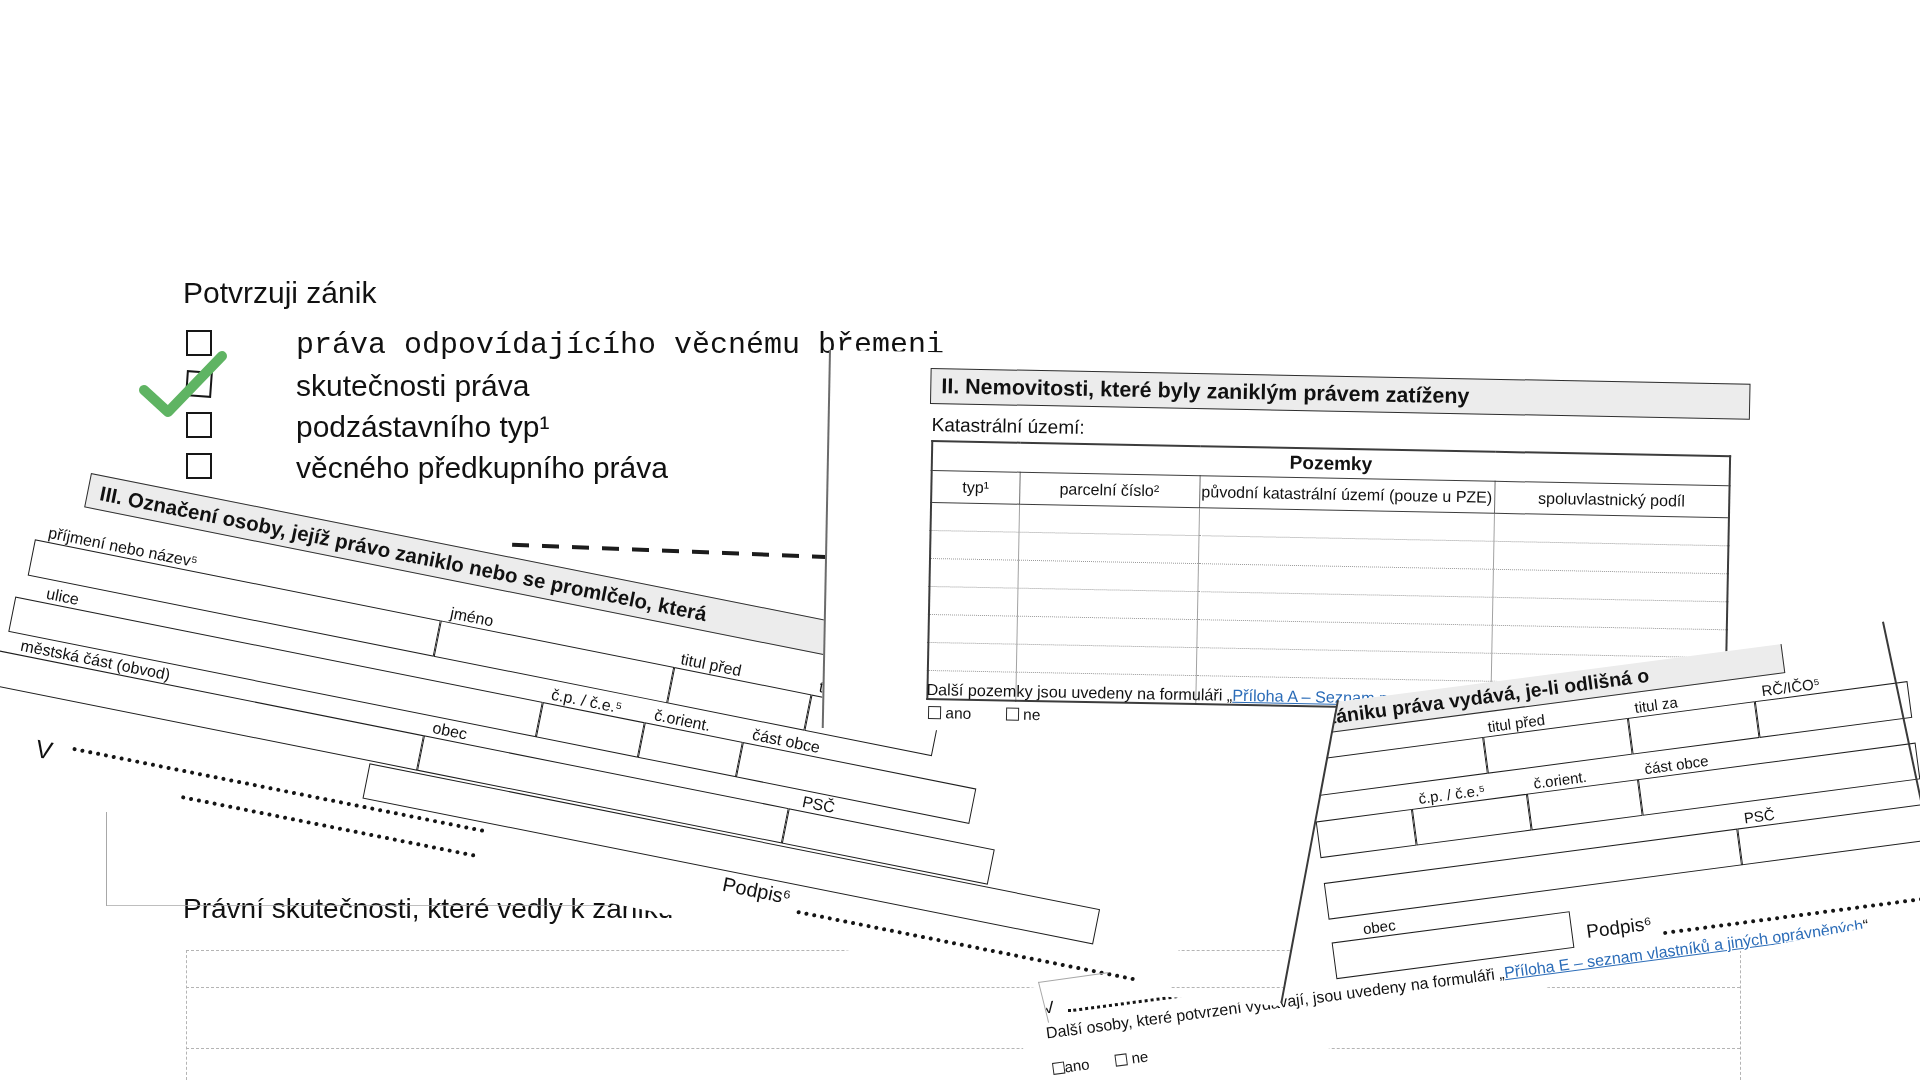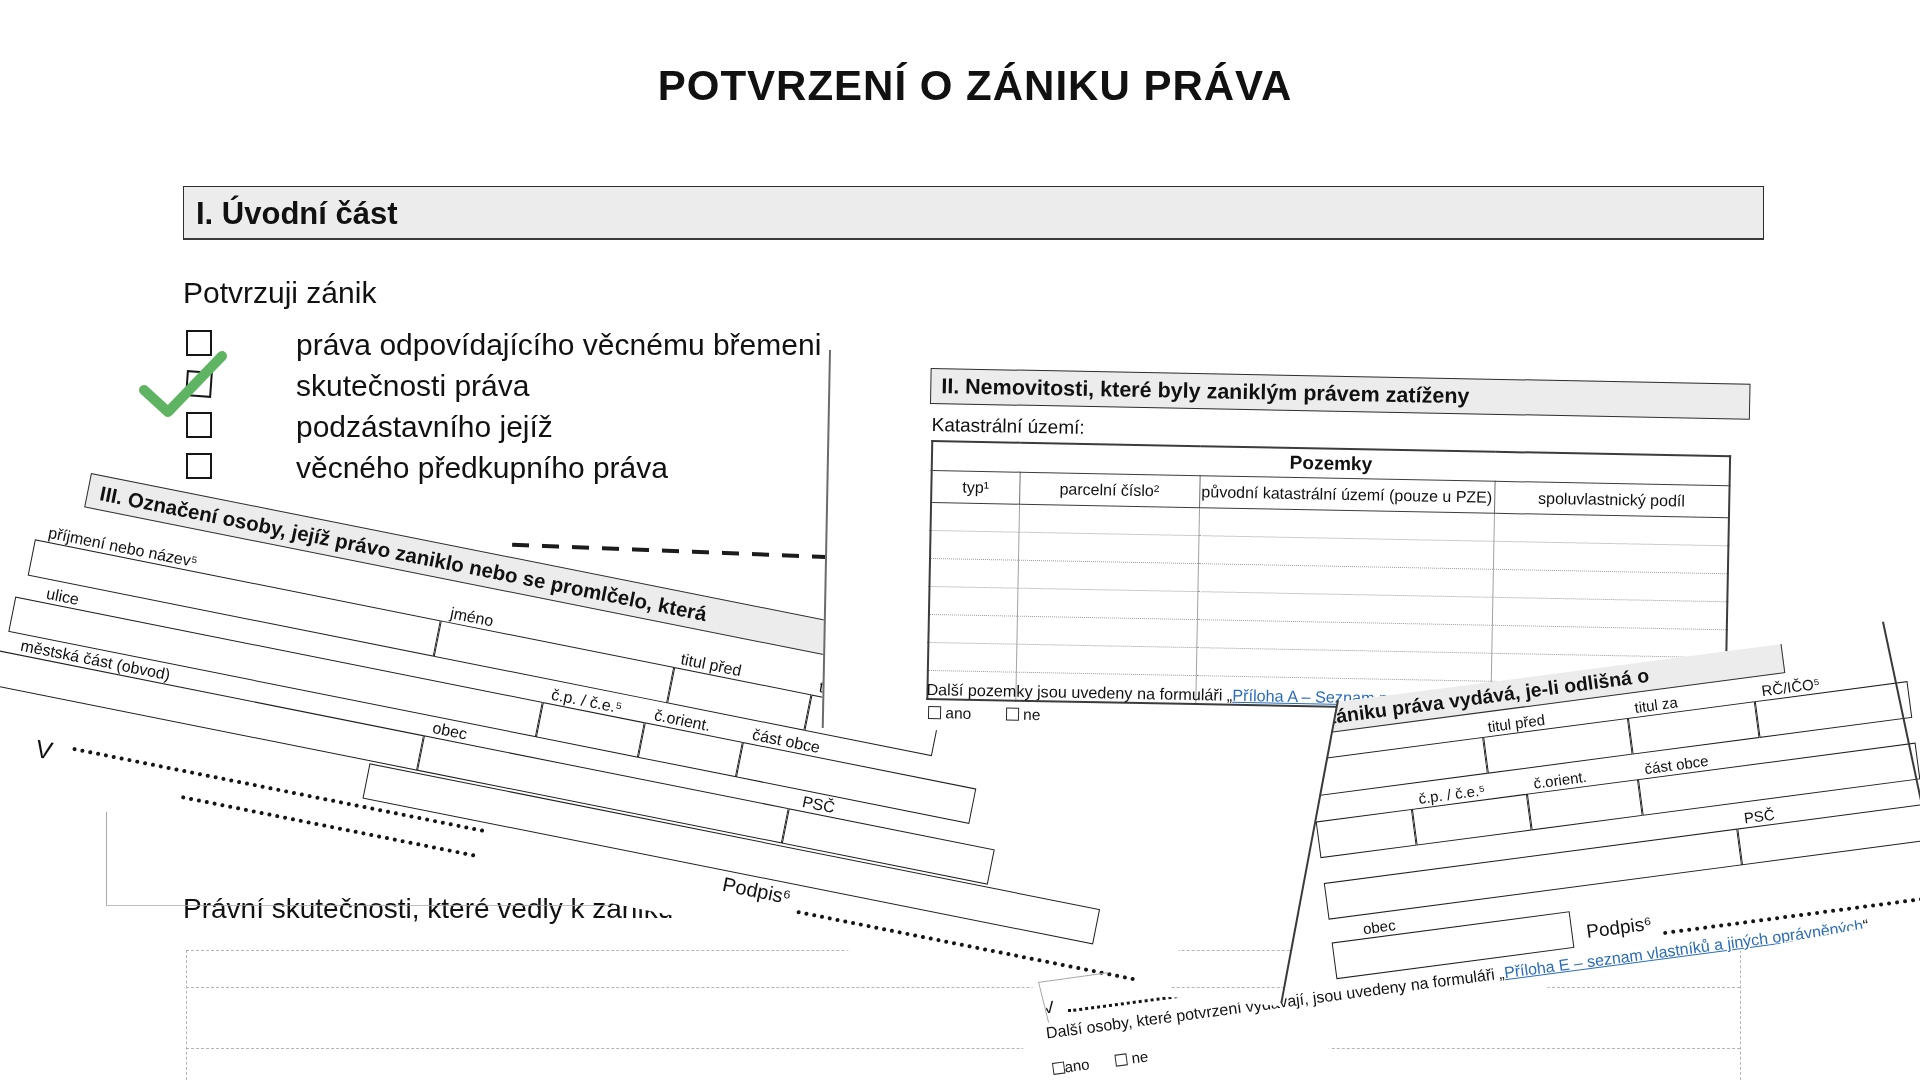--- a/index.html
+++ b/index.html
@@ -51,37 +51,35 @@
   .hbar4{height:32px;line-height:31px;font-size:19.5px;padding-left:6px;box-sizing:border-box;}
   .flbl4{font-size:15px;white-space:nowrap;}
   .note4{font-size:16px;white-space:nowrap;}
   .cutline{background:#3a3a3a;transform-origin:0 0;}
 </style>
 </head>
 <body>
 
 <div class="canvas">
 
-  <div class="a title" style="left:485px;top:62px;width:980px;">POTVRZENÍ O ZÁNIKU PRÁVA</div>
-
-  <div class="a secbar bar1" style="left:183px;top:186px;">I. Úvodní část</div>
+
 
   <div class="a intro" style="left:183px;top:276px;text-align:right;">Potvrzuji zánik</div>
 
   <div class="a" style="left:186px;top:328px;">
     <div class="cbox a" style="left:0;top:2px;"></div>
-    <div class="a cbrow-label" style="left:110px;top:0;white-space:nowrap;">práva odpovídajícího věcnému břemeni</div>
+    <div class="a cbrow-label" style="left:110px;top:0;white-space:nowrap;font-family:Liberation Mono, monospace;">práva odpovídajícího věcnému břemeni</div>
   </div>
   <div class="a" style="left:186px;top:369px;">
     <div class="cbox a" style="left:0;top:2px;transform:rotate(4deg);"></div>
     <div class="a cbrow-label" style="left:110px;top:0;white-space:nowrap;">skutečnosti práva</div>
   </div>
   <div class="a" style="left:186px;top:410px;">
     <div class="cbox a" style="left:0;top:2px;"></div>
-    <div class="a cbrow-label" style="left:110px;top:0;white-space:nowrap;">podzástavního jejíž</div>
+    <div class="a cbrow-label" style="left:110px;top:0;white-space:nowrap;">podzástavního typ¹</div>
   </div>
   <div class="a" style="left:186px;top:451px;">
     <div class="cbox a" style="left:0;top:2px;"></div>
     <div class="a cbrow-label" style="left:110px;top:0;white-space:nowrap;text-align:center;">věcného předkupního práva</div>
   </div>
 
   <div class="a legal nowrap" style="left:183px;top:893px;">Právní skutečnosti, které vedly k zániku</div>
 
   <div class="a gdash-h" style="left:186px;top:950px;width:1554px;"></div>
   <div class="a gdash-h" style="left:186px;top:987px;width:1554px;"></div>

